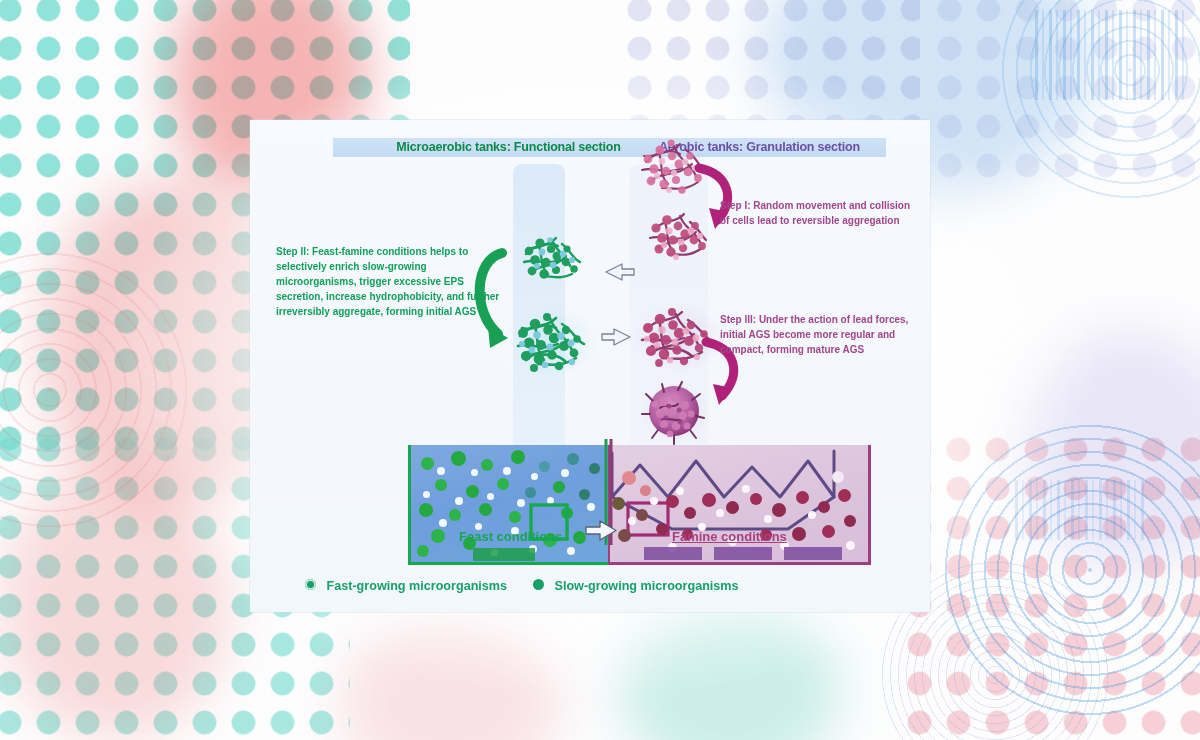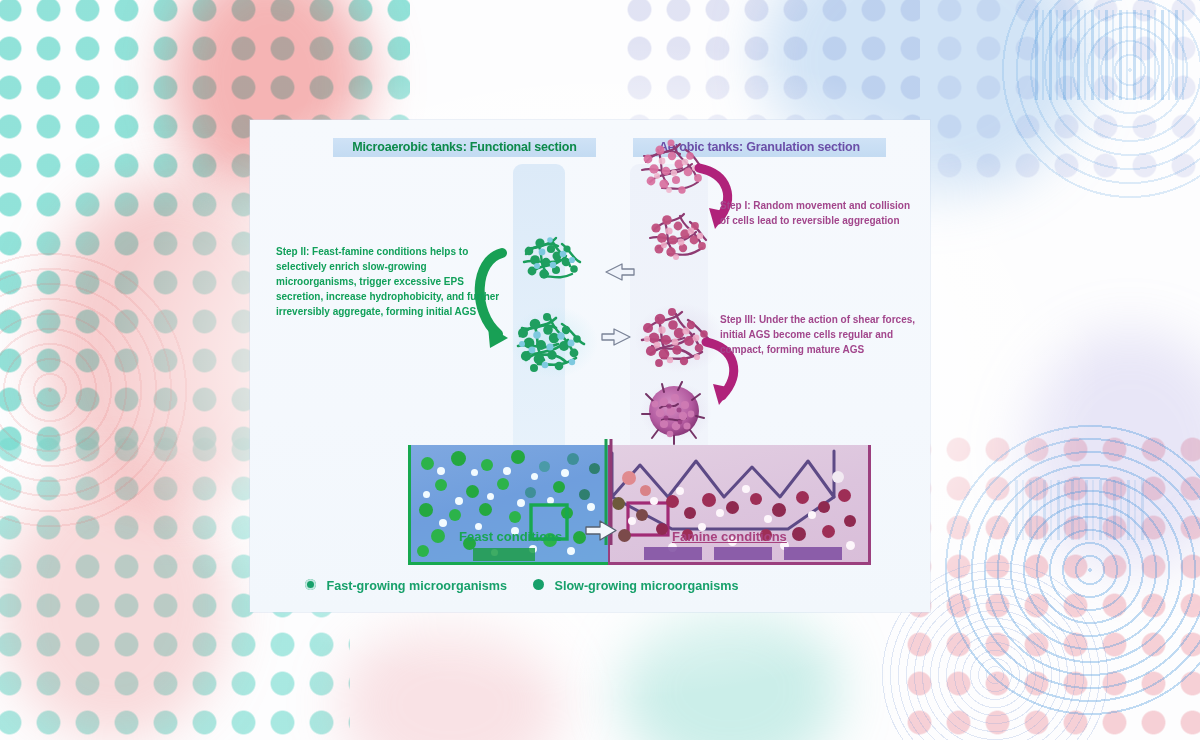--- a/index.html
+++ b/index.html
@@ -34,21 +34,21 @@
     position:absolute;left:250px;top:120px;width:680px;height:492px;
     background:linear-gradient(180deg,#f6f9fd 0%,#f4f8fd 60%,#f2f7fc 100%);
     box-shadow:0 0 0 1px rgba(200,215,235,.35);
   }
   .hdr{
     position:absolute;height:19px;line-height:19px;text-align:center;
     font-size:12.5px;font-weight:bold;letter-spacing:-.2px;
     background:linear-gradient(180deg,#cfe2f6 0%,#c3dbf2 100%);
     white-space:nowrap;
   }
-  #hdrLeft{left:83px;top:18px;width:263px;color:#0c8a4a;}
+  #hdrLeft{left:83px;top:18px;width:263px;color:#0c8a4a;padding-left:44px;}
   #hdrRight{left:383px;top:18px;width:253px;color:#6b4fa8;}
 
   
   .tube{position:absolute;border-radius:9px 9px 16px 16px;}
   #tubeL{left:263px;top:44px;width:52px;height:310px;
     background:linear-gradient(180deg,#dceaf8 0%,#e3effa 55%,#e8f2fb 100%);}
   #tubeR{left:380px;top:44px;width:78px;height:300px;
     background:linear-gradient(180deg,#eef2fa 0%,#f1f4fb 100%);}
 
   
@@ -384,21 +384,21 @@
     <g>
       <path d="M372 144 L356 152 L372 160 L372 155 L384 155 L384 149 L372 149 Z" fill="#f0f4fb" stroke="#7a8397" stroke-width="1.3" stroke-linejoin="round"></path>
     </g>
     <g>
       <path d="M352 214 L352 220 L364 220 L364 225 L380 217 L364 209 L364 214 Z" fill="#f0f4fb" stroke="#7a8397" stroke-width="1.3" stroke-linejoin="round"></path>
     </g>
   </svg>
 
   <div class="steptext" id="stepII">Step II:  Feast-famine conditions helps to selectively enrich slow-growing microorganisms, trigger excessive EPS secretion, increase hydrophobicity, and further irreversibly aggregate, forming initial AGS</div>
   <div class="steptext" id="stepI">Step I:  Random movement and collision of cells lead to reversible aggregation</div>
-  <div class="steptext" id="stepIII">Step III:  Under the action of shear forces, initial AGS become cells regular and compact, forming mature AGS</div>
+  <div class="steptext" id="stepIII">Step III:  Under the action of lead forces, initial AGS become more regular and compact, forming mature AGS</div>
 
   <div id="basins">
 
     <div class="basin" id="basinL">
 
       <div class="bubble" style="left:10px;top:12px;width:13px;height:13px;background:#2cb34a;"></div>
       <div class="bubble" style="left:40px;top:6px;width:15px;height:15px;background:#24a840;"></div>
       <div class="bubble" style="left:70px;top:14px;width:12px;height:12px;background:#2cb34a;"></div>
       <div class="bubble" style="left:100px;top:5px;width:14px;height:14px;background:#24a840;"></div>
       <div class="bubble" style="left:128px;top:16px;width:11px;height:11px;background:#4a9aa8;"></div>

